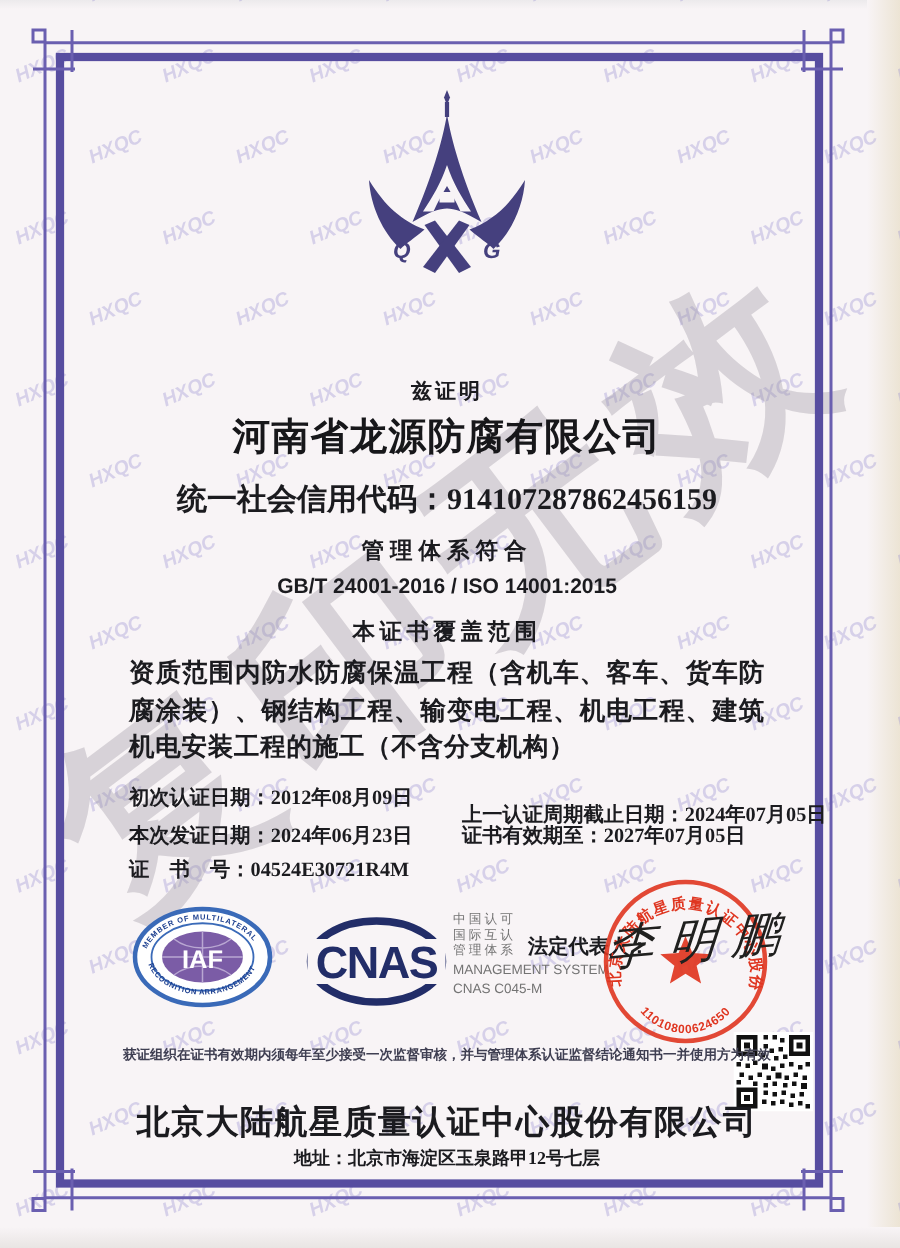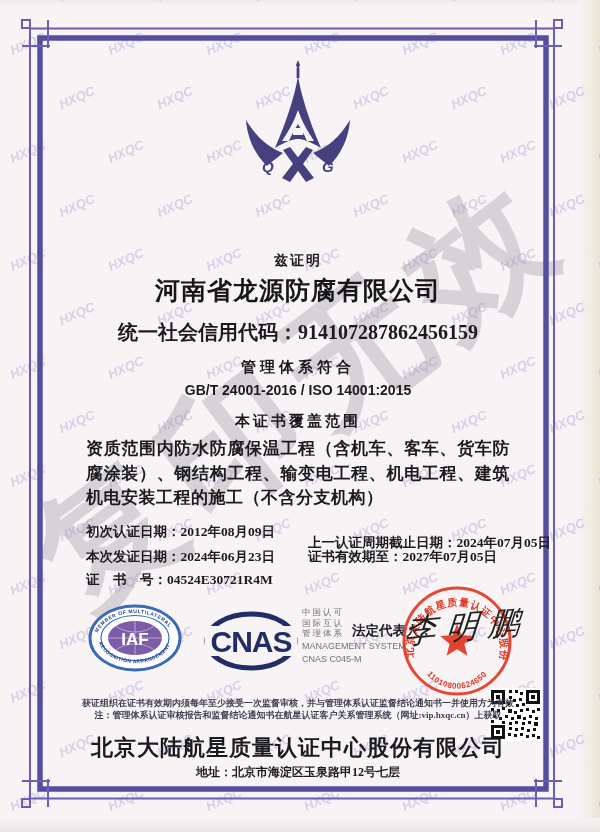--- a/index.html
+++ b/index.html
@@ -349,19 +349,18 @@
         <rect x="25" y="46" width="3" height="3"></rect>
         <rect x="31" y="45" width="3" height="3"></rect>
       <rect x="37" y="47" width="3" height="3"></rect>
         <rect x="43" y="46" width="3" height="3"></rect>
         <rect x="48" y="48" width="3" height="3"></rect>
     </g>
   </svg>
 
   <div class="abs ctr notes">
     <div>获证组织在证书有效期内须每年至少接受一次监督审核，并与管理体系认证监督结论通知书一并使用方为有效</div>
-    <div>注：管理体系认证审核报告和监督结论通知书在航星认证客户关系管理系统（网址:vip.hxqc.cn）上获取</div>
   </div>
 
   <div class="abs ctr issuer">北京大陆航星质量认证中心股份有限公司</div>
   <div class="abs ctr issueraddr"><span>地址：</span><span>北京市海淀区玉泉路甲12号七层</span></div>
 
 </div>
 
 </body></html>

